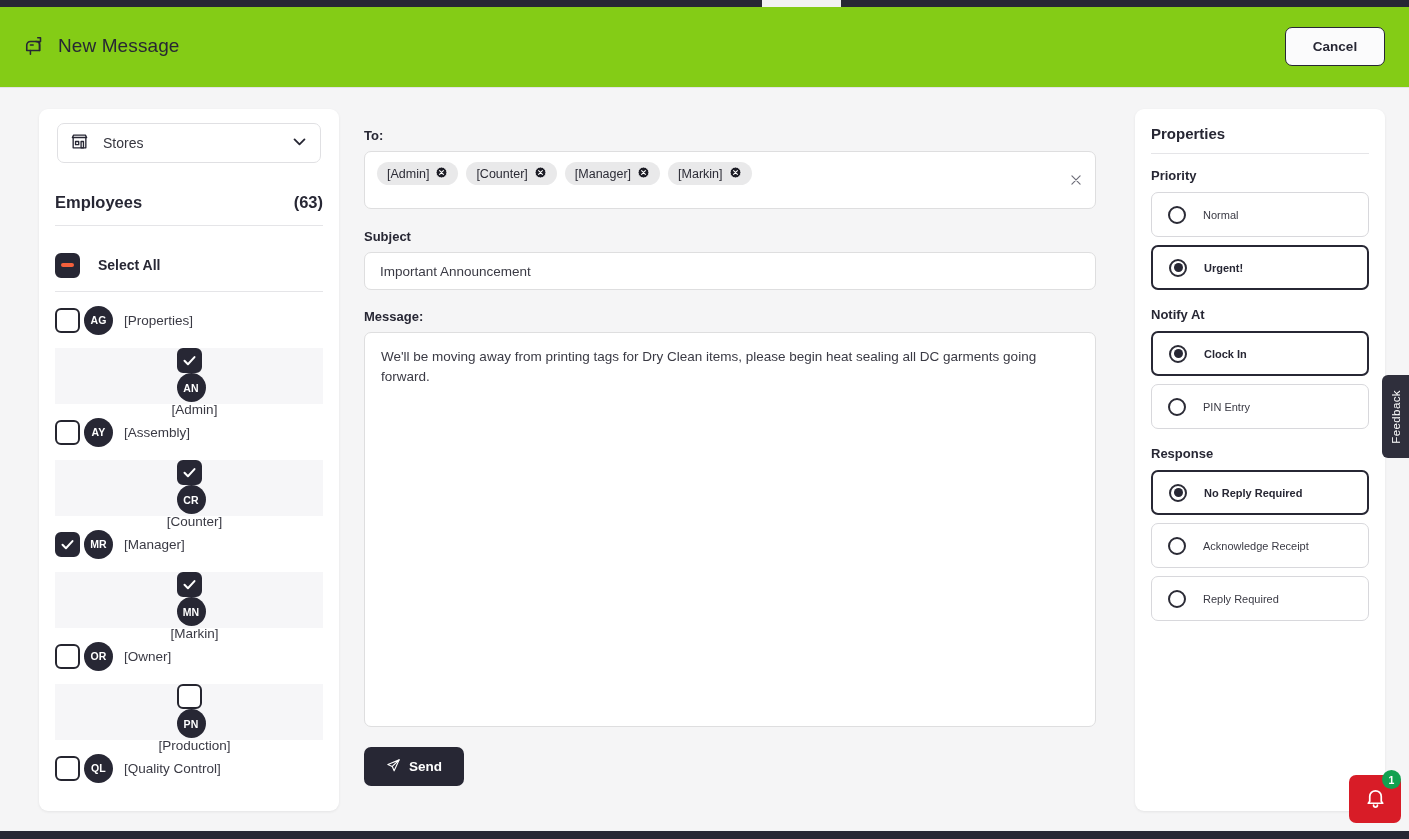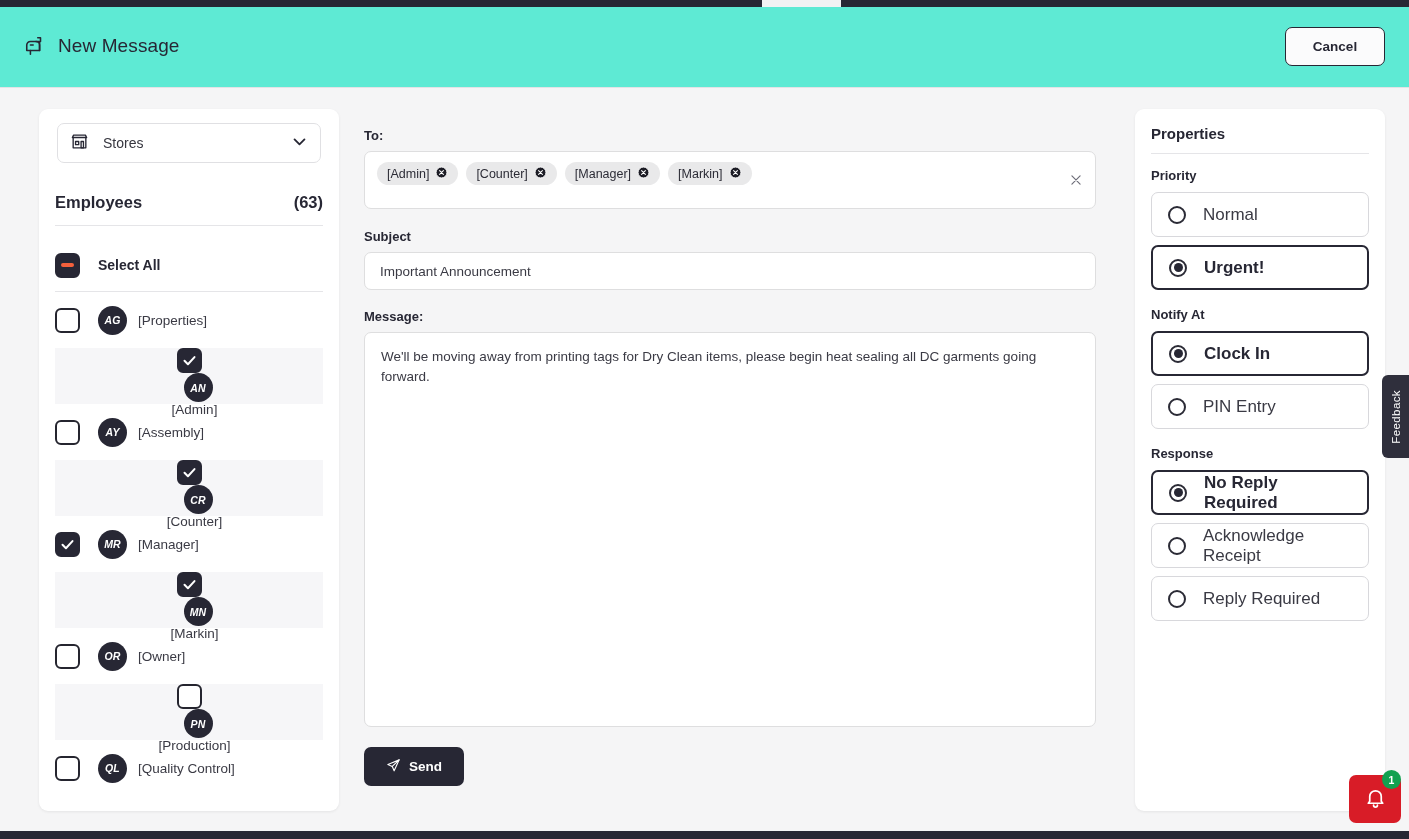--- a/index.html
+++ b/index.html
@@ -21,21 +21,21 @@
     background: #f2f2f3;
   }
   .chrome-bottom {
     position: absolute; left: 0; bottom: 0; width: 1409px; height: 8px;
     background: #272734;
   }
 
   
   .header {
     position: absolute; left: 0; top: 7px; width: 1409px; height: 81px;
-    background: #5eead4;
+    background: #84cc16;
     border-bottom: 1px solid #e3e3e6;
   }
   .header-title-wrap {
     position: absolute; left: 24px; top: 28px;
     display: flex; align-items: center; gap: 12px;
   }
   .mailbox-icon { width: 22px; height: 22px; display: block; }
   .header-title {
     font-size: 19px; font-weight: 400; color: #272734; letter-spacing: .1px;
   }
@@ -114,21 +114,21 @@
   .emp-row {
     position: relative; width: 268px; height: 56px;
     display: flex; align-items: center; cursor: pointer;
   }
   .emp-row.alt { background: #f6f6f8; flex-direction: column; }
   .emp-avatar {
     width: 29px; height: 29px; border-radius: 50%;
     background: #272734; color: #fff;
     font-size: 10.5px; font-weight: 700;
     display: flex; align-items: center; justify-content: center;
-    margin-left: 18px; flex: none; letter-spacing: .2px; font-style: italic;
+    margin-left: 4px; flex: none; letter-spacing: .2px;
   }
   .emp-name { margin-left: 11px; font-size: 13.5px; color: #3a3a44; }
 
   
   .compose { position: absolute; left: 364px; top: 128px; width: 732px; }
   .field-label {
     font-size: 13px; font-weight: 700; color: #272734; margin-bottom: 8px;
   }
   .to-box {
     width: 732px; height: 58px;
@@ -190,21 +190,21 @@
     display: flex; align-items: center; padding: 0 16px;
     margin-bottom: 8px; cursor: pointer;
   }
   .opt.selected { border: 2px solid #272734; }
   .radio {
     width: 18px; height: 18px; border-radius: 50%;
     border: 2px solid #2b2b36; flex: none;
     display: flex; align-items: center; justify-content: center;
   }
   .radio-dot { width: 9px; height: 9px; border-radius: 50%; background: #272734; }
-  .opt-label { margin-left: 17px; font-size: 17px; color: #3a3a44; }
+  .opt-label { margin-left: 17px; font-size: 11px; color: #3a3a44; }
   .opt.selected .opt-label { font-weight: 700; color: #272734; }
 
   
   .feedback-tab {
     position: absolute; right: 0; top: 375px;
     width: 27px; height: 83px;
     background: #2f2f3c;
     border-radius: 6px 0 0 6px;
     display: flex; align-items: center; justify-content: center;
     cursor: pointer;

